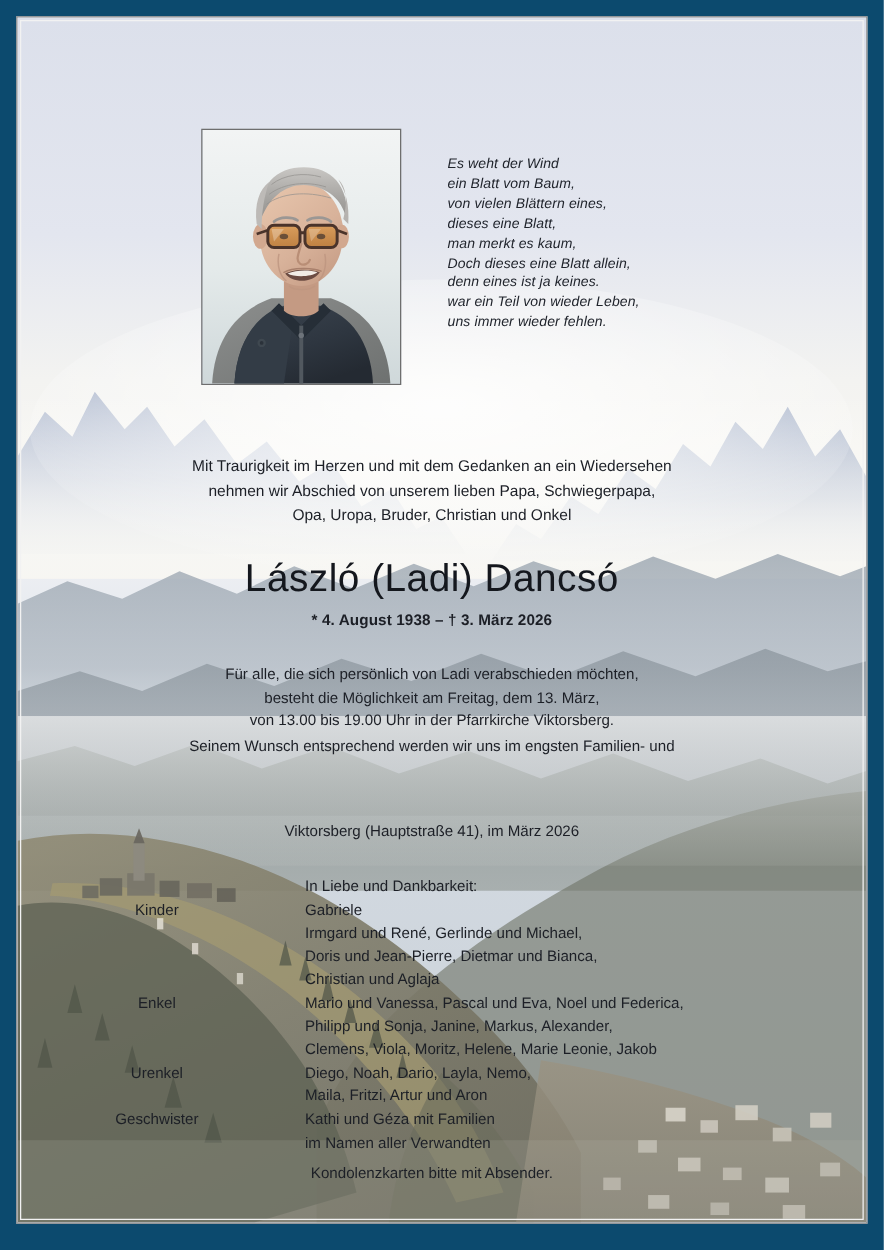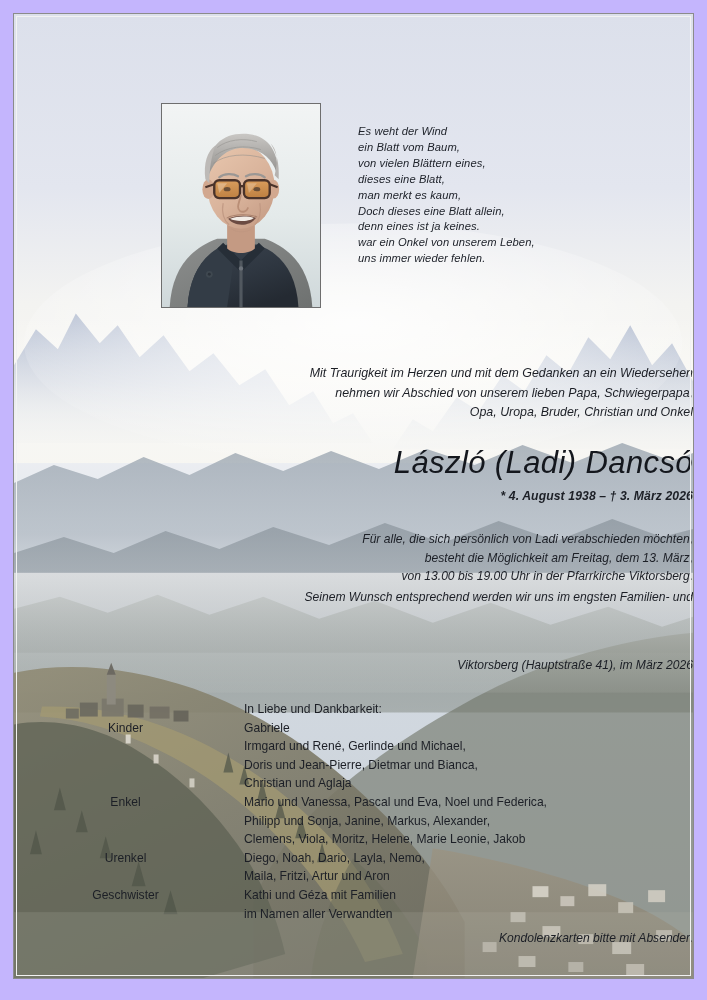--- a/index.html
+++ b/index.html
@@ -13,21 +13,21 @@
     height: 1000px;
     overflow: hidden;
     font-family: "Liberation Sans", "DejaVu Sans", sans-serif;
   }
 
   
   .page {
     position: absolute;
     left: 0; top: 0;
     width: 707px; height: 1000px;
-    background: #c4b5fd;
+    background: #0c4a6e;
   }
   .frame {
     position: absolute;
     left: 13px; top: 13px;
     width: 681px; height: 966px;
     box-sizing: border-box;
     border: 1px solid #8b8b8b;
     background: #e2e6ef;
     overflow: hidden;
   }
@@ -80,24 +80,23 @@
     font-size: 11.2px;
     line-height: 15.9px;
     color: #20242c;
     letter-spacing: 0.1px;
   }
   .poem div { white-space: nowrap; }
 
   
   .ctr {
     position: absolute;
-    left: 0; right: 0;
-    text-align: right;
+    left: 0; right: 16px;
+    text-align: center;
     color: #1c1f26;
-    font-style: italic;
   }
   .intro {
     top: 350px;
     font-size: 12.4px;
     line-height: 19.6px;
   }
   .name {
     top: 430px;
     font-size: 31px;
     line-height: 37px;
@@ -443,21 +442,21 @@
       </div>
 
       <div class="poem">
         <div>Es weht der Wind</div>
         <div>ein Blatt vom Baum,</div>
         <div>von vielen Blättern eines,</div>
         <div>dieses eine Blatt,</div>
         <div>man merkt es kaum,</div>
         <div>Doch dieses eine Blatt allein,</div>
         <div>denn eines ist ja keines.</div>
-        <div>war ein Onkel von unserem Leben,</div>
+        <div>war ein Teil von wieder Leben,</div>
         <div>uns immer wieder fehlen.</div>
       </div>
 
       <div class="ctr intro">
         <div>Mit Traurigkeit im Herzen und mit dem Gedanken an ein Wiedersehen</div>
         <div>nehmen wir Abschied von unserem lieben Papa, Schwiegerpapa,</div>
         <div>Opa, Uropa, Bruder, Christian und Onkel</div>
       </div>
 
       <div class="ctr name">László (Ladi) Dancsó</div>

